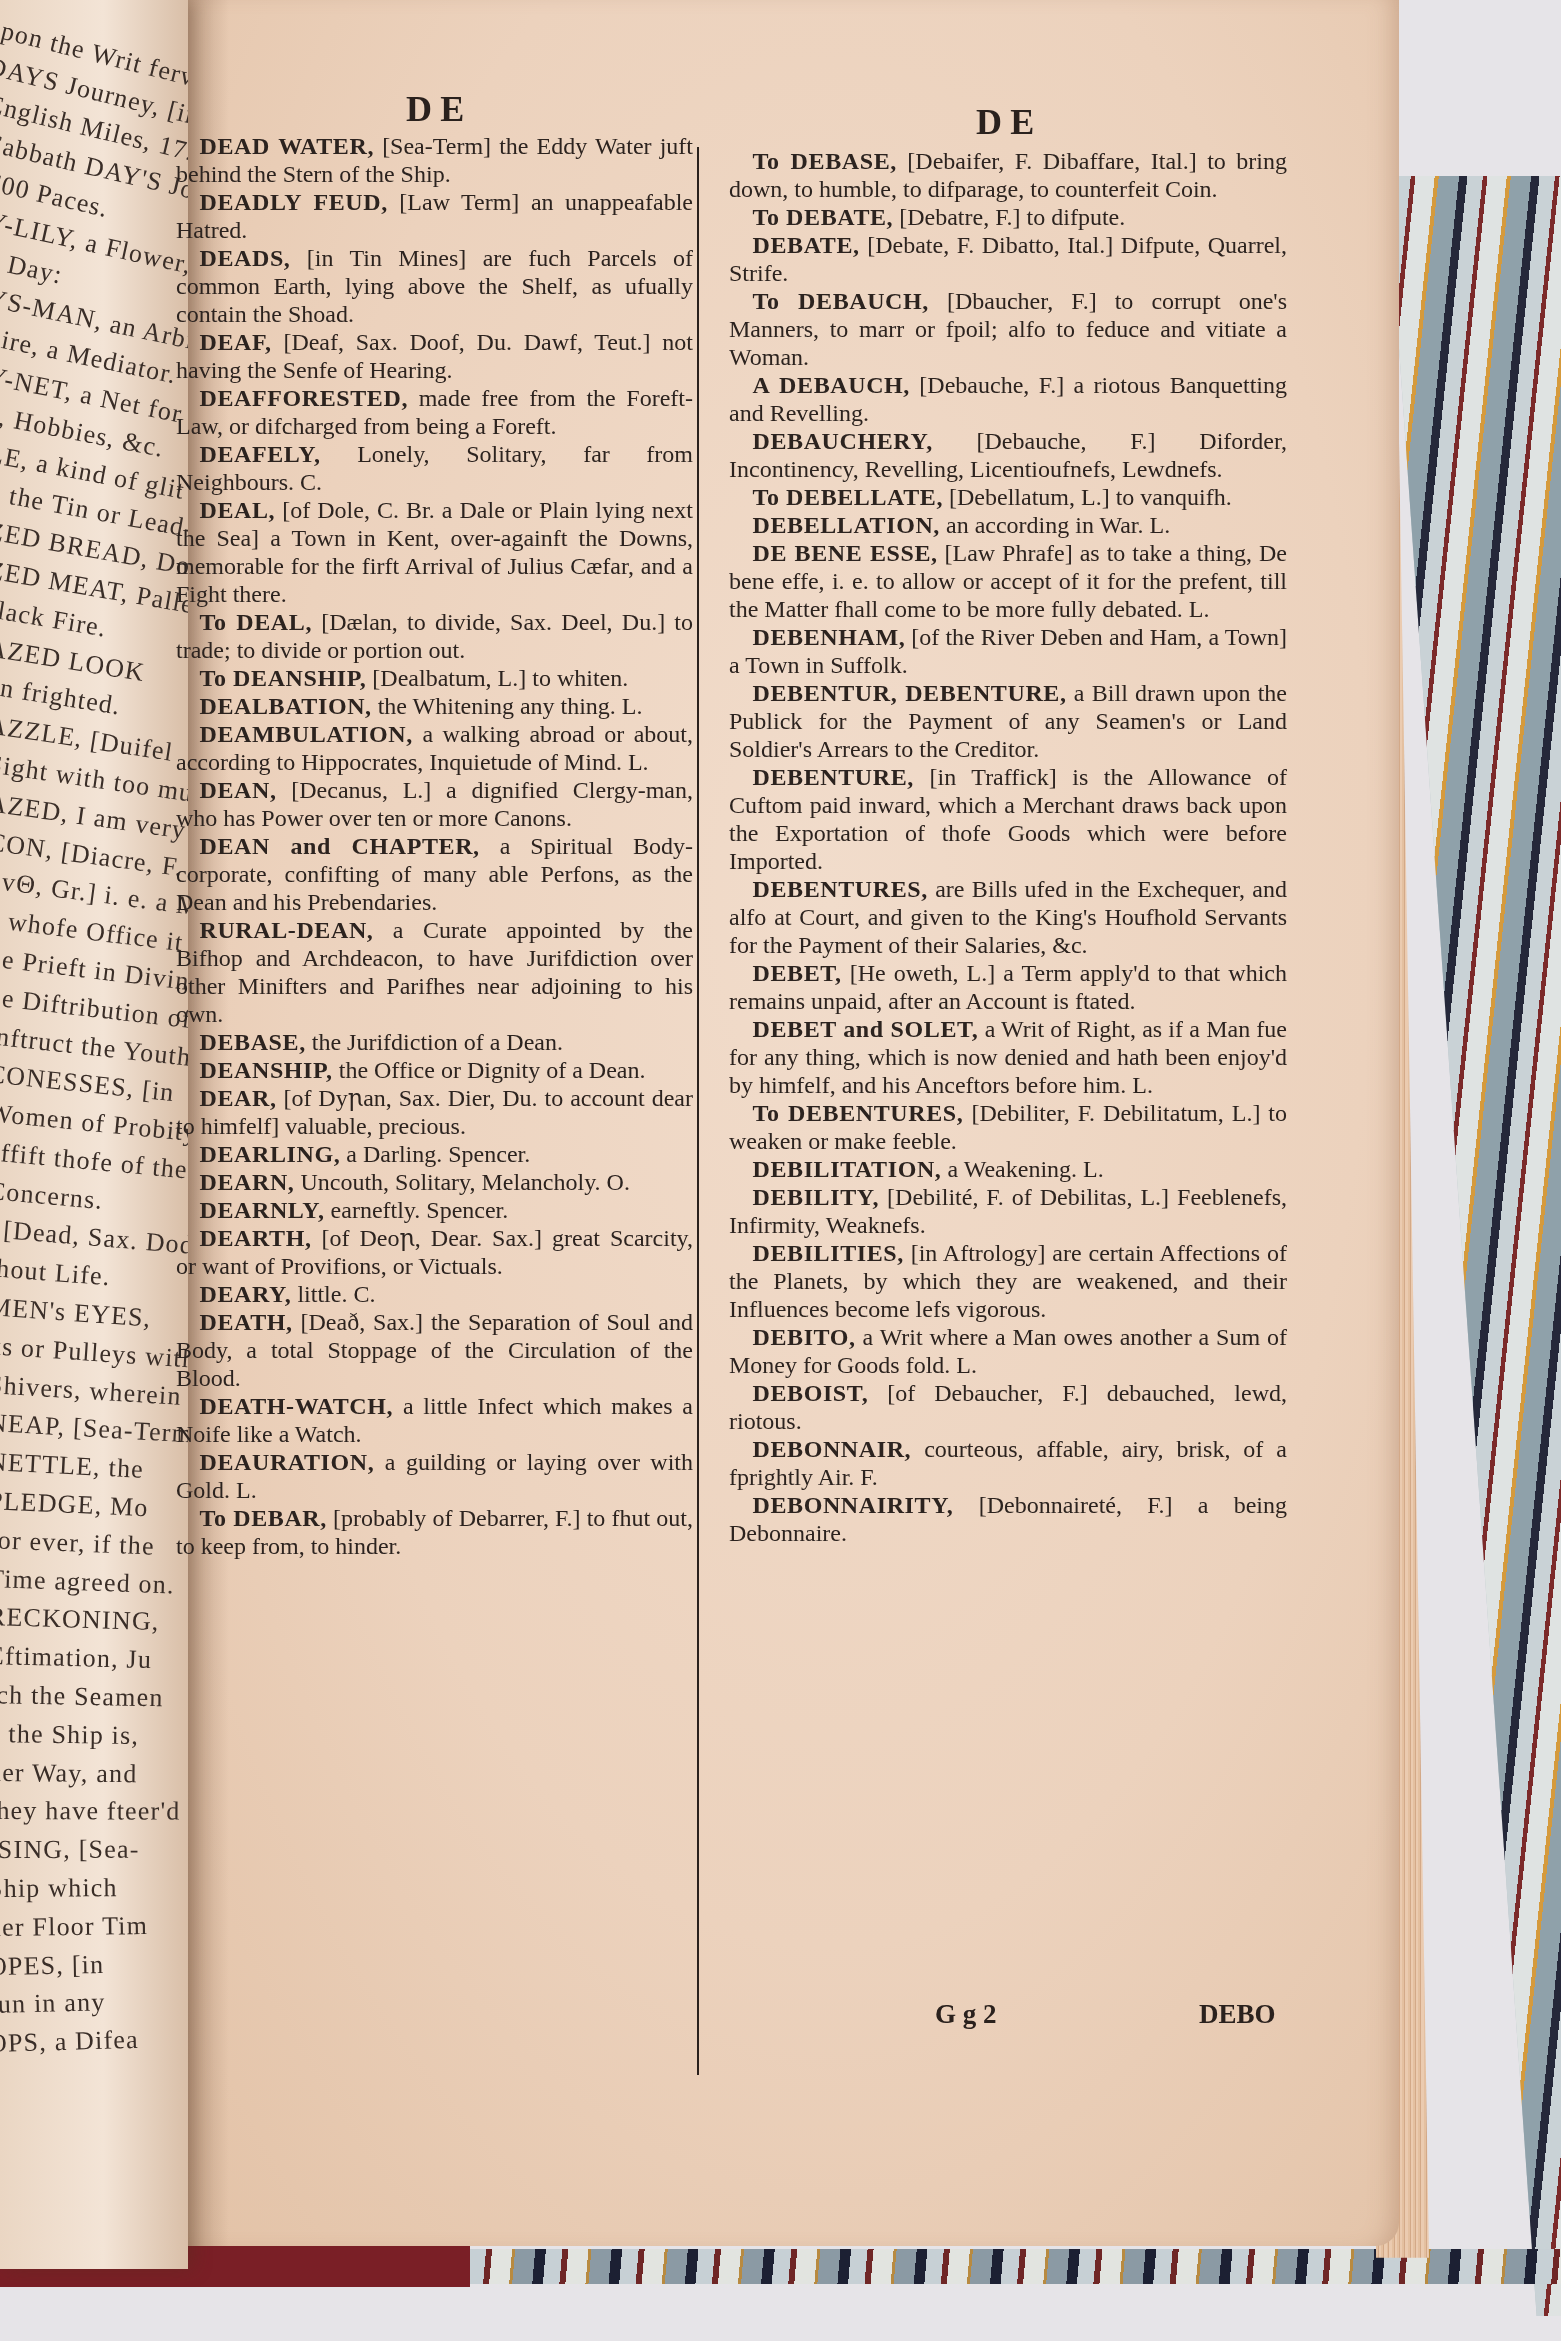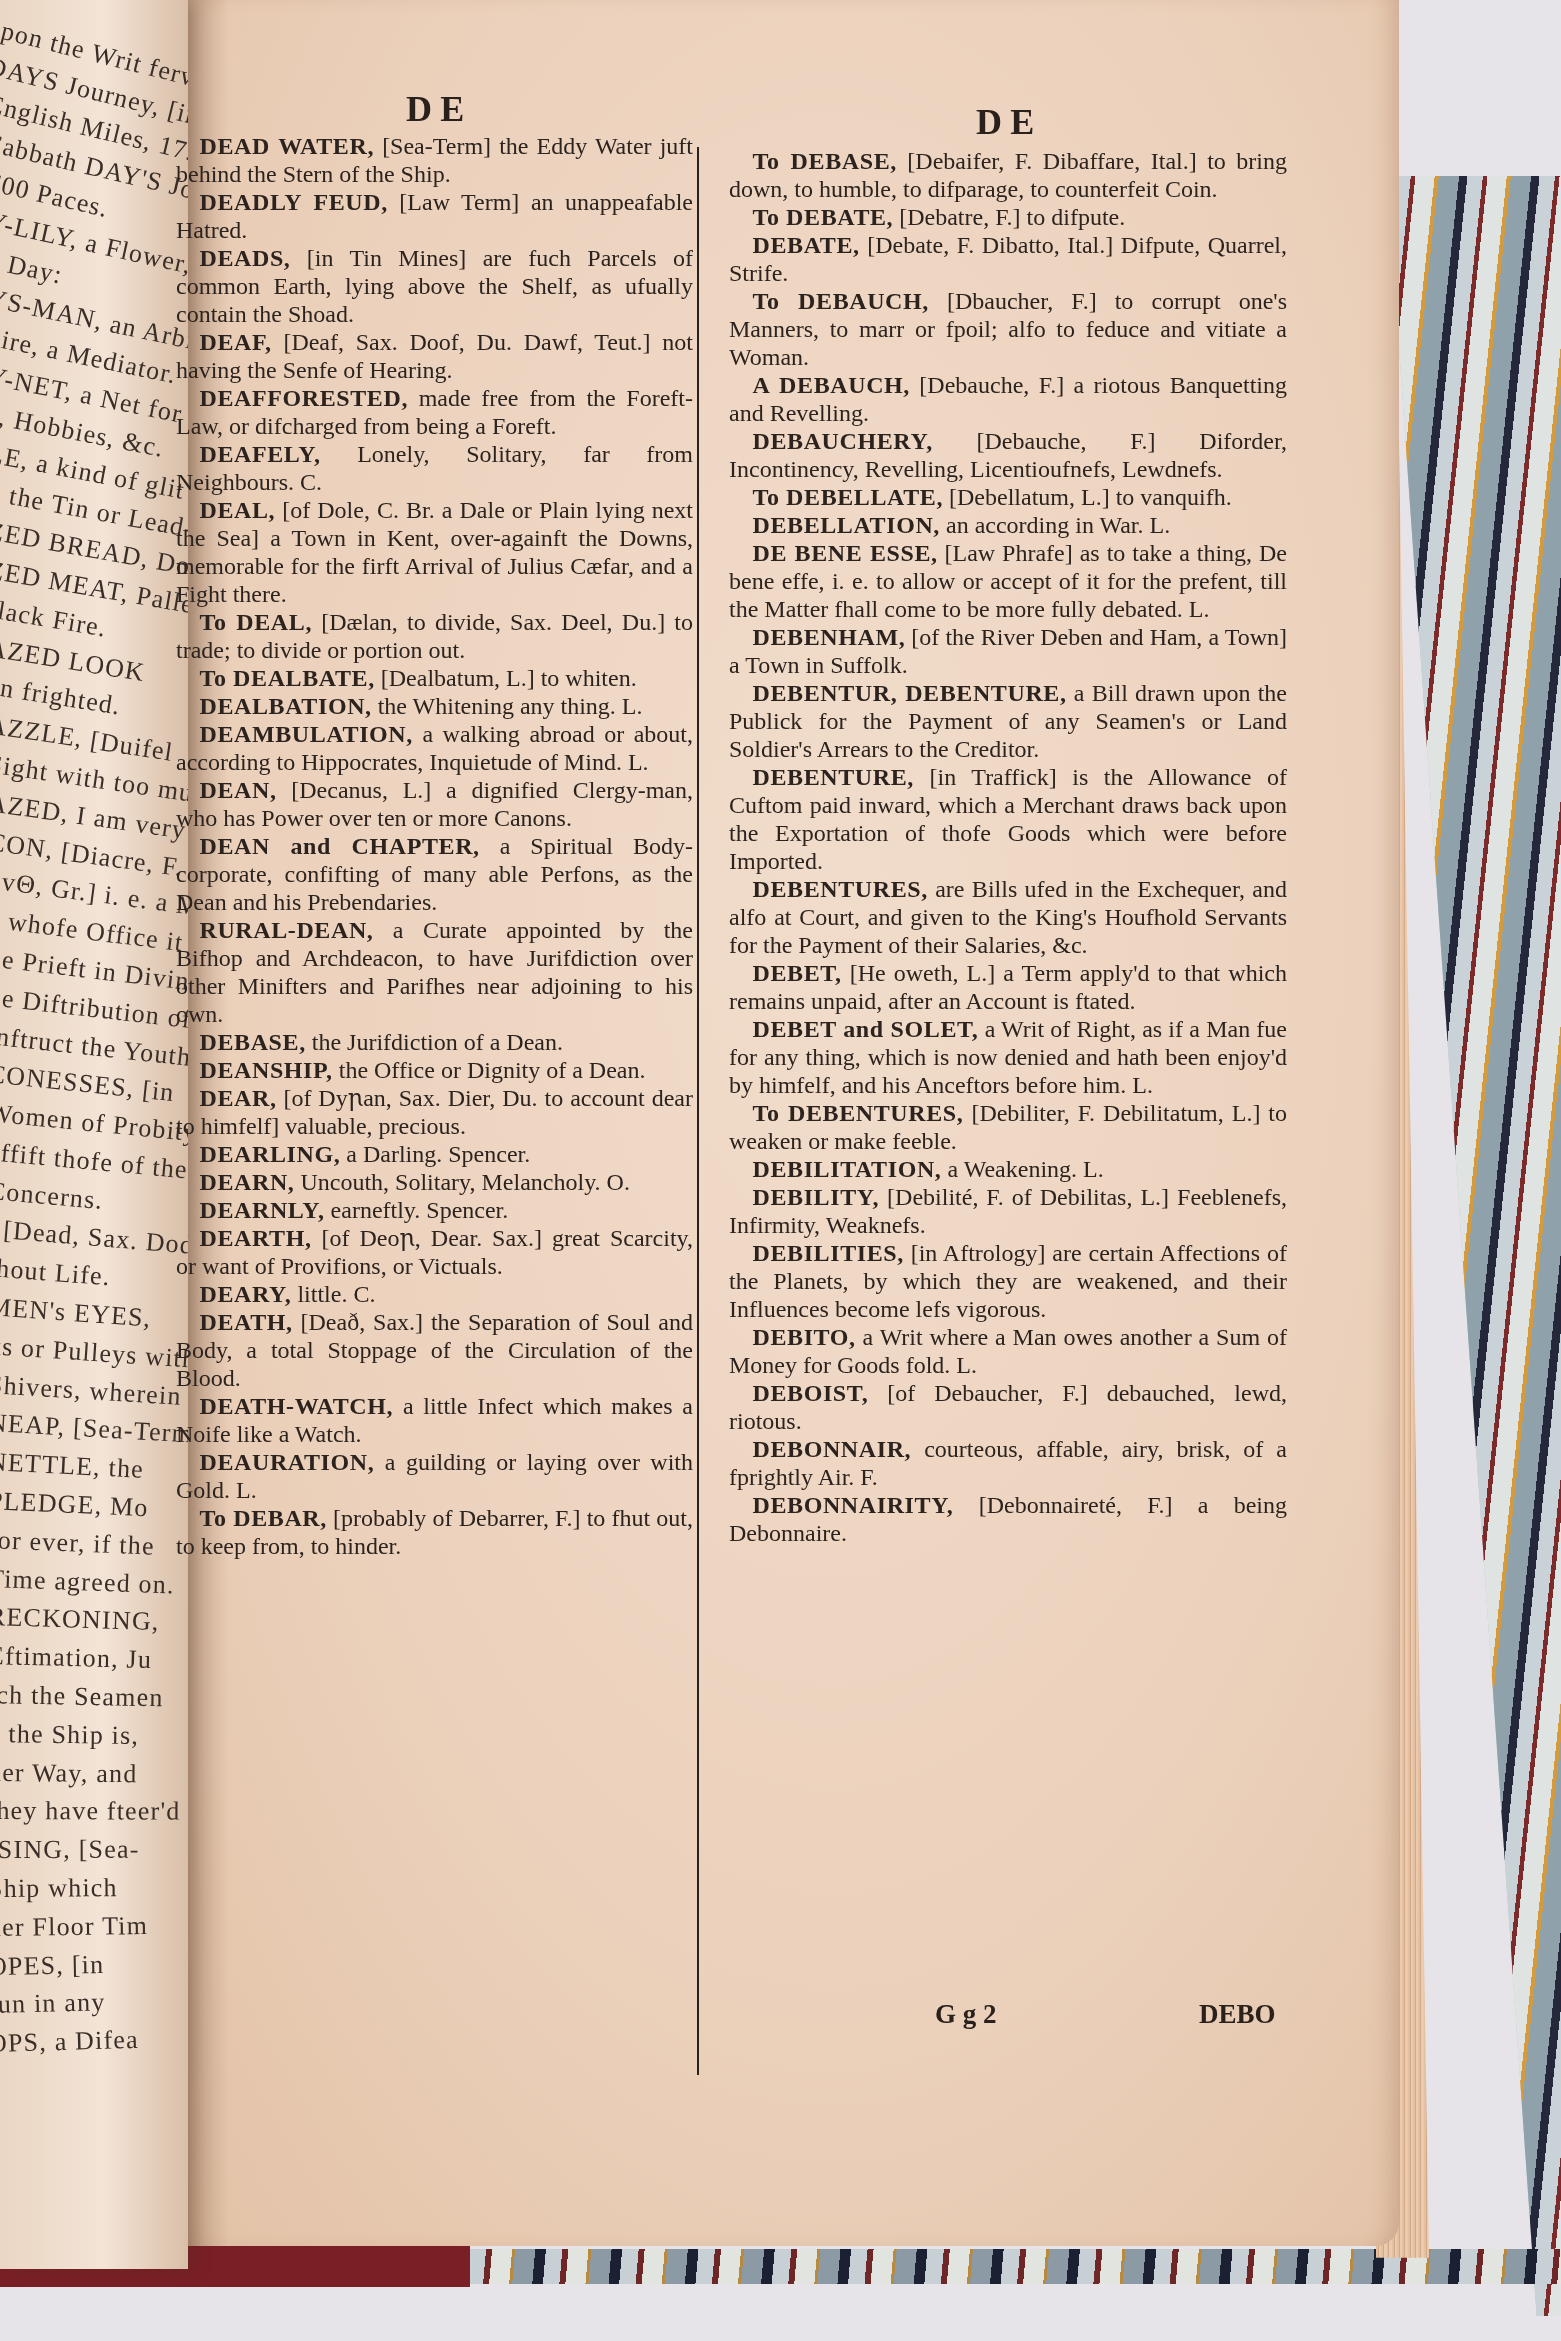--- a/index.html
+++ b/index.html
@@ -150,21 +150,21 @@
 
   <div class="col col-left" id="col-left">
       <p class="entry"><span class="hw">DEAD WATER,</span> <span>[Sea-Term] the Eddy Water juft behind the Stern of the Ship.</span></p>
       <p class="entry"><span class="hw">DEADLY FEUD,</span> <span>[Law Term] an unappeafable Hatred.</span></p>
       <p class="entry"><span class="hw">DEADS,</span> <span>[in Tin Mines] are fuch Parcels of common Earth, lying above the Shelf, as ufually contain the Shoad.</span></p>
       <p class="entry"><span class="hw">DEAF,</span> <span>[Deaf, Sax. Doof, Du. Dawf, Teut.] not having the Senfe of Hearing.</span></p>
       <p class="entry"><span class="hw">DEAFFORESTED,</span> <span>made free from the Foreft-Law, or difcharged from being a Foreft.</span></p>
       <p class="entry"><span class="hw">DEAFELY,</span> <span>Lonely, Solitary, far from Neighbours. C.</span></p>
       <p class="entry"><span class="hw">DEAL,</span> <span>[of Dole, C. Br. a Dale or Plain lying next the Sea] a Town in Kent, over-againft the Downs, memorable for the firft Arrival of Julius Cæfar, and a Fight there.</span></p>
       <p class="entry"><span class="hw">To DEAL,</span> <span>[Dælan, to divide, Sax. Deel, Du.] to trade; to divide or portion out.</span></p>
-      <p class="entry"><span class="hw">To DEALBATE,</span> <span>[Dealbatum, L.] to whiten.</span></p>
+      <p class="entry"><span class="hw">To DEANSHIP,</span> <span>[Dealbatum, L.] to whiten.</span></p>
       <p class="entry"><span class="hw">DEALBATION,</span> <span>the Whitening any thing. L.</span></p>
       <p class="entry"><span class="hw">DEAMBULATION,</span> <span>a walking abroad or about, according to Hippocrates, Inquietude of Mind. L.</span></p>
       <p class="entry"><span class="hw">DEAN,</span> <span>[Decanus, L.] a dignified Clergy-man, who has Power over ten or more Canons.</span></p>
       <p class="entry"><span class="hw">DEAN and CHAPTER,</span> <span>a Spiritual Body-corporate, confifting of many able Perfons, as the Dean and his Prebendaries.</span></p>
       <p class="entry"><span class="hw">RURAL-DEAN,</span> <span>a Curate appointed by the Bifhop and Archdeacon, to have Jurifdiction over other Minifters and Parifhes near adjoining to his own.</span></p>
       <p class="entry"><span class="hw">DEBASE,</span> <span>the Jurifdiction of a Dean.</span></p>
       <p class="entry"><span class="hw">DEANSHIP,</span> <span>the Office or Dignity of a Dean.</span></p>
       <p class="entry"><span class="hw">DEAR,</span> <span>[of Dyꞃan, Sax. Dier, Du. to account dear to himfelf] valuable, precious.</span></p>
       <p class="entry"><span class="hw">DEARLING,</span> <span>a Darling. Spencer.</span></p>
       <p class="entry"><span class="hw">DEARN,</span> <span>Uncouth, Solitary, Melancholy. O.</span></p>

